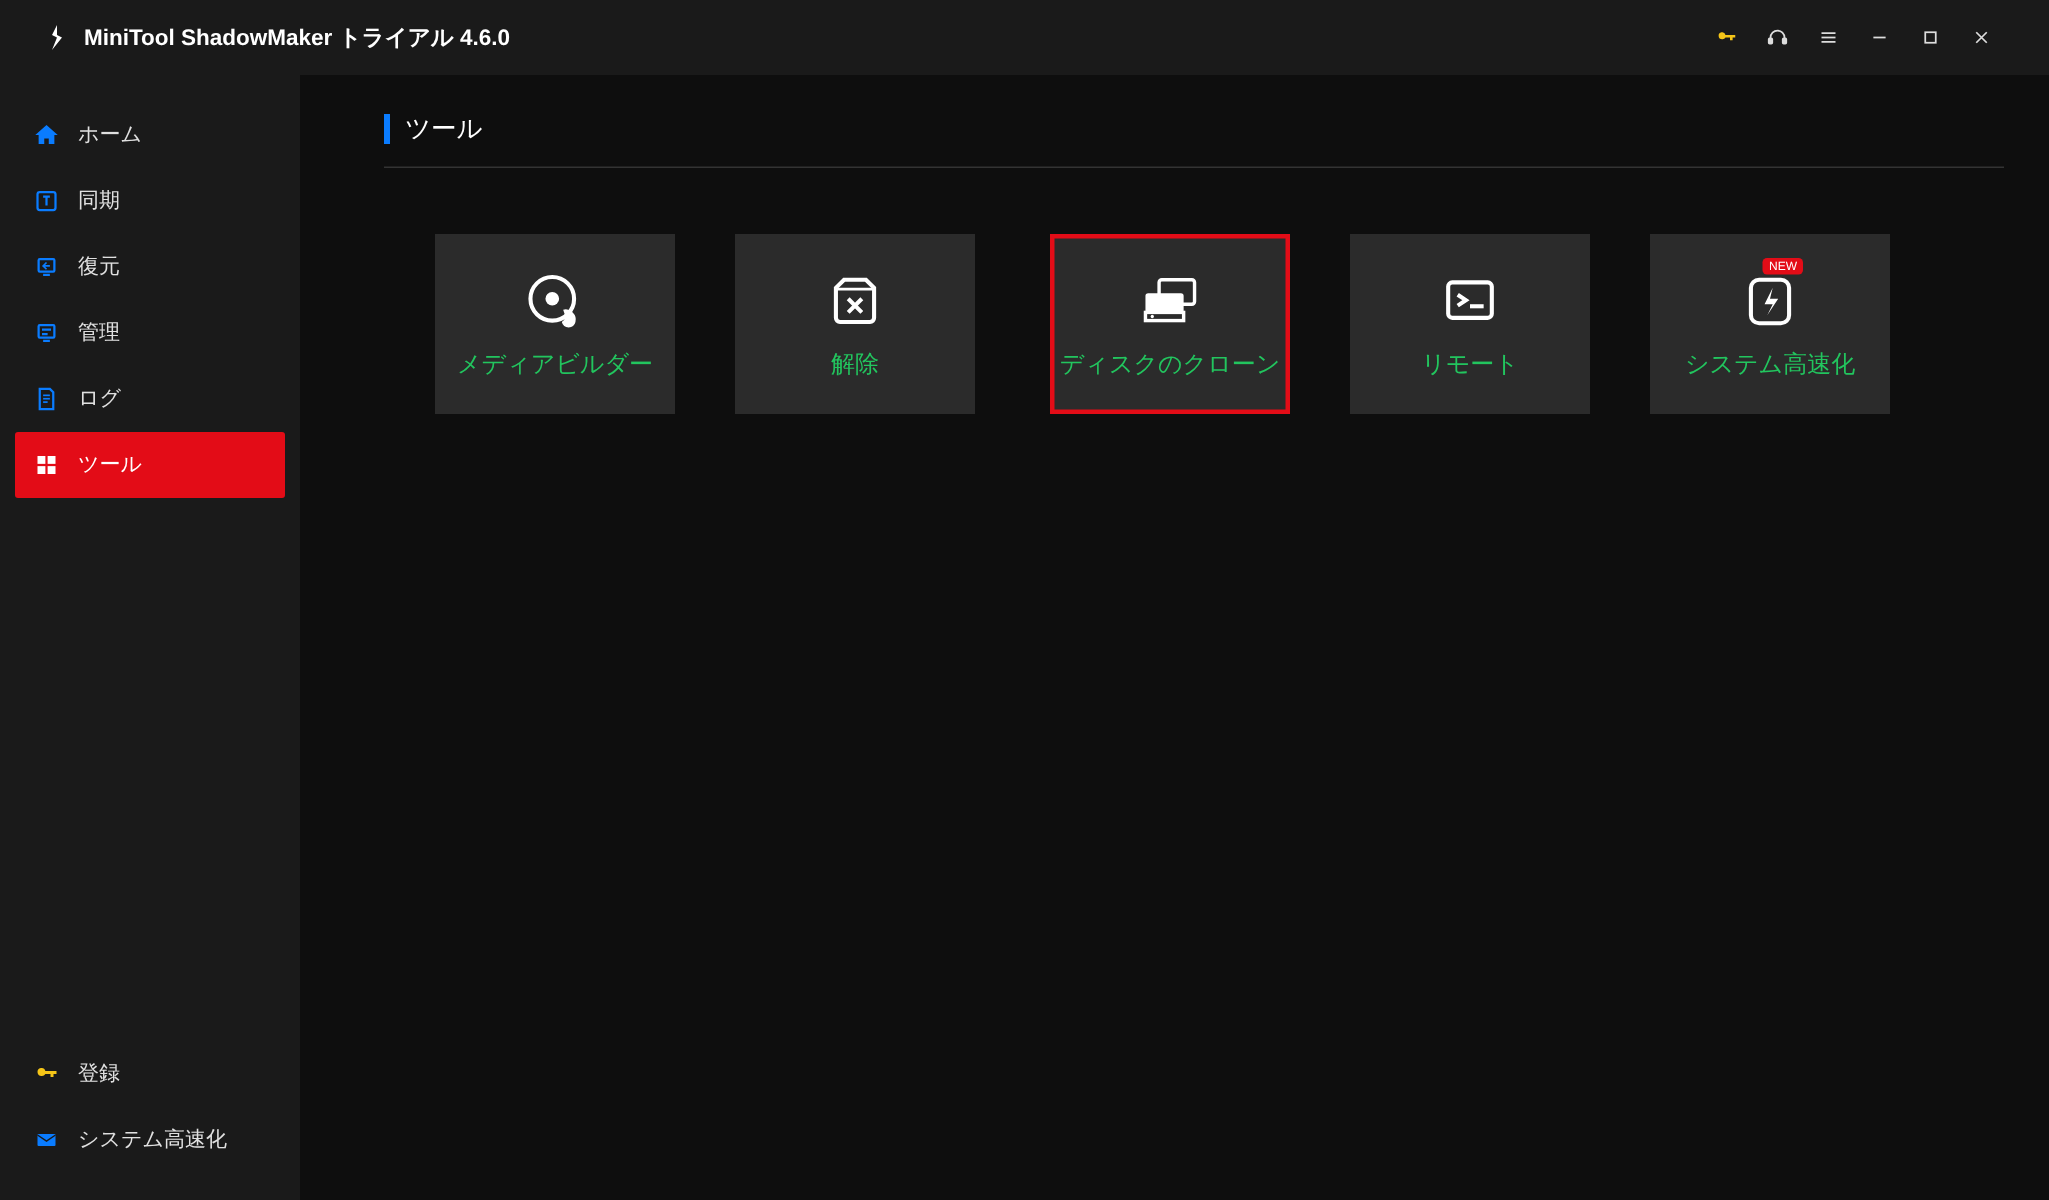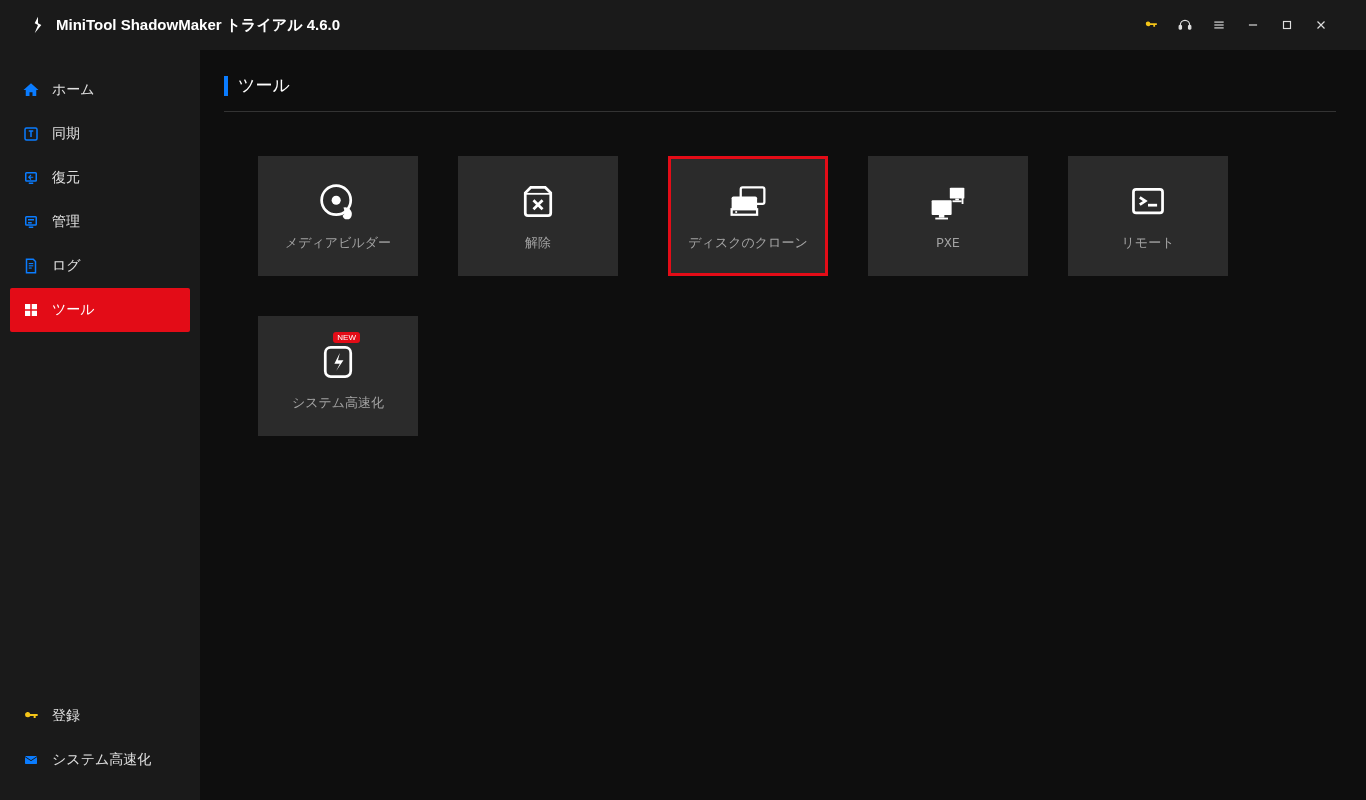--- a/index.html
+++ b/index.html
@@ -39,20 +39,21 @@
   justify-content: center;
   cursor: pointer;
   font-size: 14px;
   color: #ddd;
 }
 .titlebar-btn.key { color: #f5c518; }
 .titlebar-btn svg { width: 14px; height: 14px; }
 .body {
   display: flex;
   height: 750px;
+  gap: 32px;
 }
 .sidebar {
   width: 200px;
   background: #1a1a1a;
   display: flex;
   flex-direction: column;
   padding: 18px 10px 18px 10px;
 }
 .sidebar-nav { flex: 1; }
 .sidebar-item {
@@ -126,24 +127,23 @@
 .tool-icon {
   width: 48px;
   height: 44px;
   display: flex;
   align-items: center;
   justify-content: center;
   margin-bottom: 10px;
 }
 .tool-icon svg { width: 44px; height: 40px; }
 .tool-label {
-  font-size: 13px;
-  color: #a3a3a3;
+  font-size: 16px;
+  color: #22c55e;
   text-align: center;
-  font-family: Liberation Mono, monospace;
 }
 .badge-new {
   position: absolute;
   top: 14px;
   right: 56px;
   background: #e30c17;
   font-size: 8px;
   padding: 1px 4px;
   border-radius: 3px;
 }
@@ -321,34 +321,20 @@
               <rect x="16" y="6" width="26" height="18" rx="2" fill="none" stroke="#fff" stroke-width="2.5"></rect>
               <rect x="6" y="16" width="28" height="20" rx="2" fill="#fff"></rect>
               <rect x="6" y="30" width="28" height="6" fill="#2b2b2b"></rect>
               <rect x="6" y="30" width="28" height="6" fill="none" stroke="#fff" stroke-width="2.5"></rect>
               <circle cx="11" cy="33" r="1.2" fill="#fff"></circle>
             </svg>
         </span>
         <span class="tool-label">ディスクのクローン</span>
       </div>
 
-      <div class="tool-tile">
-        <span class="tool-icon">
-          <svg viewBox="0 0 48 44" fill="#fff">
-              <rect x="26" y="4" width="16" height="12" rx="1"></rect>
-              <rect x="32" y="16" width="4" height="2"></rect>
-              <rect x="29" y="18" width="10" height="2"></rect>
-              <rect x="6" y="18" width="22" height="16" rx="1"></rect>
-              <rect x="14" y="34" width="6" height="3"></rect>
-              <rect x="10" y="37" width="14" height="2"></rect>
-              <path d="M28 12 h12 M40 12 v10" stroke="#fff" stroke-width="2" fill="none"></path>
-            </svg>
-        </span>
-        <span class="tool-label">PXE</span>
-      </div>
 
       <div class="tool-tile">
         <span class="tool-icon">
           <svg viewBox="0 0 48 44" fill="#fff">
               <rect x="8" y="8" width="32" height="26" rx="3" fill="none" stroke="#fff" stroke-width="3"></rect>
               <path d="M15 17 L21 21 L15 25" stroke="#fff" stroke-width="3" fill="none"></path>
               <rect x="24" y="24" width="10" height="3"></rect>
             </svg>
         </span>
         <span class="tool-label">リモート</span>

